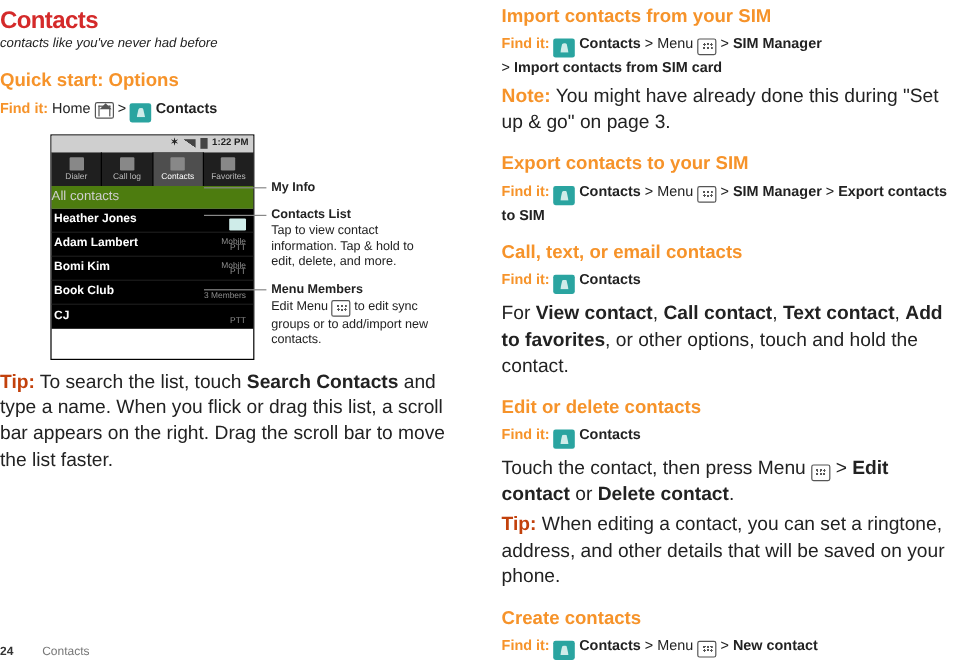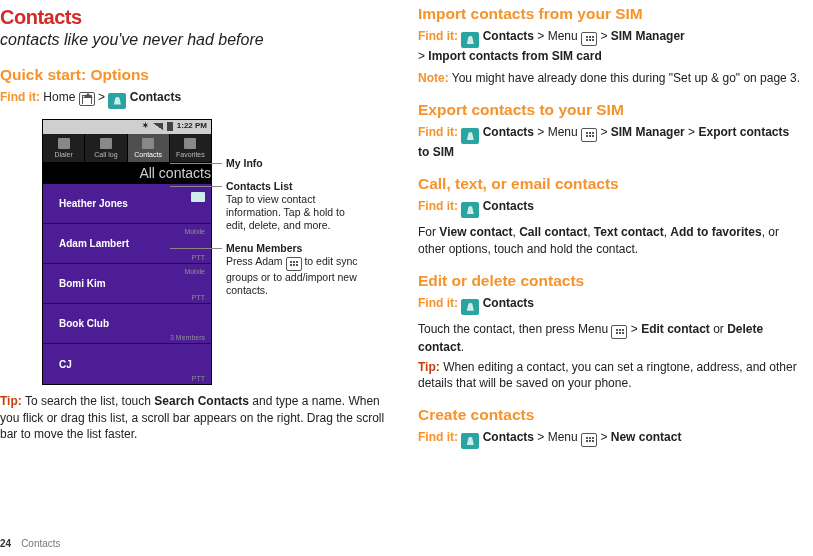--- a/index.html
+++ b/index.html
@@ -1,28 +1,28 @@
 <!DOCTYPE html>
 <html><head>
 <meta charset="utf-8">
 <style>
   *{box-sizing:border-box;margin:0;padding:0}
   body{width:813px;height:556px;font-family:Arial,Helvetica,sans-serif;color:#222;font-size:12px;line-height:1.35;position:relative;background:#fff}
   .page{display:flex;gap:28px;padding:4px 12px 0 0}
   .col{flex:1}
   .col.left{flex:0 0 390px}
   h1{font-size:20px;font-weight:900;color:#d42a2a;font-family:Arial,Helvetica,sans-serif;letter-spacing:-0.5px}
-  .tagline{font-style:italic;font-size:16px;margin-top:-2px}
+  .tagline{font-style:italic;font-size:11px;margin-top:-2px}
   h2{color:#f6932a;font-weight:700;font-size:15.5px;margin-top:14px;margin-bottom:3px}
   .findit{font-size:12px;margin-bottom:6px}
   .findit .lbl{color:#f6932a;font-weight:700}
   .b{font-weight:700}
   .note .lbl{color:#f6932a;font-weight:700}
   .tip .lbl{color:#c2410c;font-weight:700}
-  p{font-size:12px;margin:4px 0}
+  p{font-size:16px;margin:4px 0}
 
   
   .ico{display:inline-flex;width:16px;height:14px;border:1px solid #555;border-radius:2px;vertical-align:-3px;justify-content:center;align-items:center;font-size:9px;background:#fff}
   .ico.menu::before{content:"";width:9px;height:8px;background:
      radial-gradient(circle at 2px 2px,#555 1px,transparent 1px),
      radial-gradient(circle at 5px 2px,#555 1px,transparent 1px),
      radial-gradient(circle at 8px 2px,#555 1px,transparent 1px),
      radial-gradient(circle at 2px 5px,#555 1px,transparent 1px),
      radial-gradient(circle at 5px 5px,#555 1px,transparent 1px),
      radial-gradient(circle at 8px 5px,#555 1px,transparent 1px)}
@@ -37,40 +37,40 @@
   .phonewrap{display:flex;gap:14px;margin:10px 0 8px 42px}
   .phone{width:170px;border:1px solid #000;font-family:Arial,sans-serif}
   .statusbar{height:14px;background:#cfcfcf;display:flex;justify-content:flex-end;align-items:center;gap:4px;padding:0 4px;font-size:8px;font-weight:700}
   .statusbar .sig{width:10px;height:7px;background:linear-gradient(to top right,transparent 48%,#444 50%)}
   .statusbar .bat{width:6px;height:9px;background:#444}
   .tabs{display:flex;height:28px;background:#1f1f1f}
   .tab{flex:1;color:#bbb;font-size:7px;display:flex;flex-direction:column;align-items:center;justify-content:flex-end;padding-bottom:2px;gap:1px;border-right:1px solid #000}
   .tab:last-child{border-right:none}
   .tab.sel{background:#4e4e4e;color:#fff}
   .tab .ti{width:12px;height:11px;background:#888;border-radius:1px}
-  .allc{background:#000000;color:#cfcfcf;font-size:14px;text-align:right;padding:2px 0}
-  .crow{height:40px;background:#4c1d95;border-bottom:1px solid #1a1a1a;display:flex;align-items:center;padding:0 16px;position:relative}
+  .allc{background:#4d7c0f;color:#cfcfcf;font-size:11px;text-align:left;padding:2px 0}
+  .crow{height:20px;background:#000000;border-bottom:1px solid #1a1a1a;display:flex;align-items:center;padding:0 2px;position:relative}
   .crow .nm{color:#fff;font-size:10px;font-weight:600}
   .crow .meta{position:absolute;right:6px;bottom:1px;font-size:7px;color:#8f8f8f}
   .crow .meta2{position:absolute;right:6px;top:3px;font-size:7px;color:#8f8f8f}
   .crow .card{position:absolute;right:6px;top:8px;width:14px;height:10px;background:#cfece9;border-radius:1px}
   .crow:last-child{border-bottom:none}
 
   .annot{font-size:10.5px;line-height:1.25;width:135px}
   .annot .at{font-weight:700}
   .annot .ab{margin-bottom:10px}
   .aline{position:relative}
   .aline::before{content:"";position:absolute;height:1px;background:#888;left:-56px;width:52px;top:6px}
   .aline.a1::before{top:6px;left:-56px;width:52px}
   .aline.a2::before{top:6px;left:-56px;width:52px}
   .aline.a3::before{top:6px;left:-56px;width:52px}
   .annotcol{padding-top:38px}
 
   .footer{position:absolute;bottom:6px;left:0;font-size:10px;color:#777}
-  .footer .pn{font-weight:700;color:#333;margin-right:10px}
+  .footer .pn{font-weight:700;color:#333;margin-right:24px}
 </style>
 </head>
 <body>
 
 <div class="page">
   <div class="col left">
     <h1>Contacts</h1>
     <div class="tagline">contacts like you've never had before</div>
 
     <h2>Quick start: Options</h2>
@@ -138,21 +138,21 @@
         <div class="ab aline a1">
           <div class="at">My Info</div>
         </div>
         <div class="ab aline a2" style="margin-top:2px">
           <div class="at">Contacts  List</div>
           <div>Tap to view contact information. Tap &amp; hold to edit, delete, and more.</div>
         </div>
         <div class="ab aline a3" style="margin-top:6px">
           <div class="at">Menu Members</div>
           <div>
-            <span>Press Adam </span><span class="ico menu"></span><span> to edit sync groups or to add/import new contacts.</span>
+            <span>Edit Menu </span><span class="ico menu"></span><span> to edit sync groups or to add/import new contacts.</span>
           </div>
         </div>
       </div>
     </div>
 
     <p class="tip">
       <span class="lbl">Tip:</span>
       <span>To search the list, touch </span><span class="b">Search Contacts</span><span> and type a name. When you flick or drag this list, a scroll bar appears on the right. Drag the scroll bar to move the list faster.</span>
     </p>
   </div>

